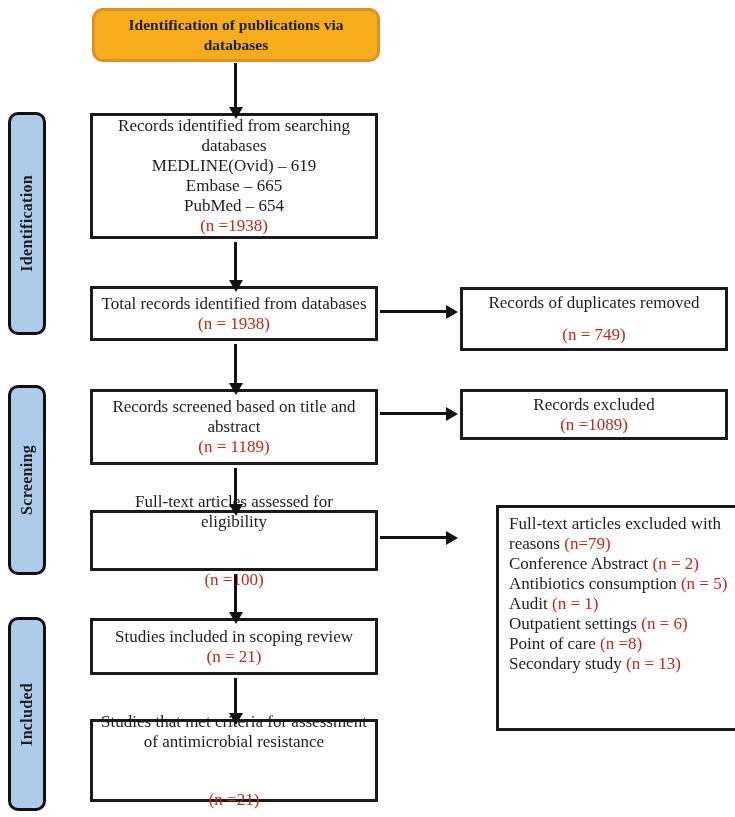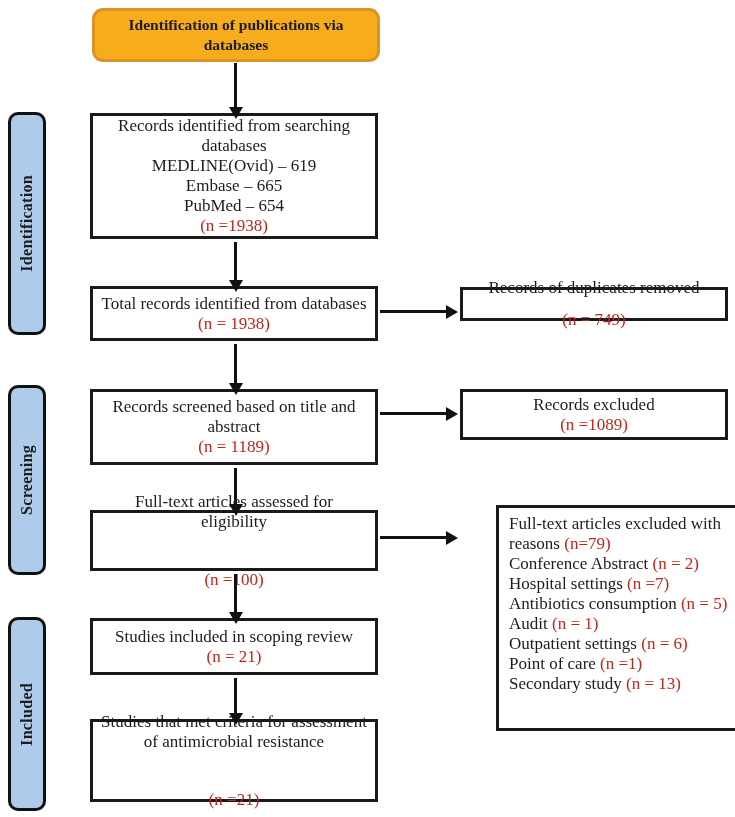--- a/index.html
+++ b/index.html
@@ -61,21 +61,21 @@
 
   .m{left:90px;width:288px;}
   .m1{top:113px;height:126px;}
   .m2{top:286px;height:55px;}
   .m3{top:389px;height:76px;}
   .m4{top:510px;height:61px;gap:38px;}
   .m5{top:618px;height:57px;}
   .m6{top:719px;height:83px;gap:38px;}
 
   .r{left:460px;width:268px;}
-  .r1{top:287px;height:34px;gap:12px;}
+  .r1{top:287px;height:64px;gap:12px;}
   .r2{top:389px;height:51px;}
   .r3{
     top:505px;height:226px;
     align-items:flex-start;
     justify-content:flex-start;
     text-align:left;
     line-height:20px;
     padding:6px 10px;
     margin-left:36px;
   }
@@ -177,25 +177,24 @@
   </div>
 
   <div class="fbox r r2">
     <span>Records excluded</span>
     <span class="count">(n =1089)</span>
   </div>
 
   <div class="fbox r r3">
     <span class="xline"><span>Full-text articles excluded with reasons </span><span class="count">(n=79)</span></span>
     <span class="xline"><span>Conference Abstract </span><span class="count">(n = 2)</span></span>
-    <span class="xline"><span>Hospital settings </span><span class="count">(n =7)</span></span>
     <span class="xline"><span>Antibiotics consumption </span><span class="count">(n = 5)</span></span>
     <span class="xline"><span>Audit </span><span class="count">(n = 1)</span></span>
     <span class="xline"><span>Outpatient settings </span><span class="count">(n = 6)</span></span>
-    <span class="xline"><span>Point of care </span><span class="count">(n =1)</span></span>
+    <span class="xline"><span>Point of care </span><span class="count">(n =8)</span></span>
     <span class="xline"><span>Secondary study </span><span class="count">(n = 13)</span></span>
   </div>
 
   <div class="arrow-v a1"></div>
   <div class="arrow-v a2"></div>
   <div class="arrow-v a3"></div>
   <div class="arrow-v a4"></div>
   <div class="arrow-v a5"></div>
   <div class="arrow-v a6"></div>
   <div class="arrow-h h1"></div>

